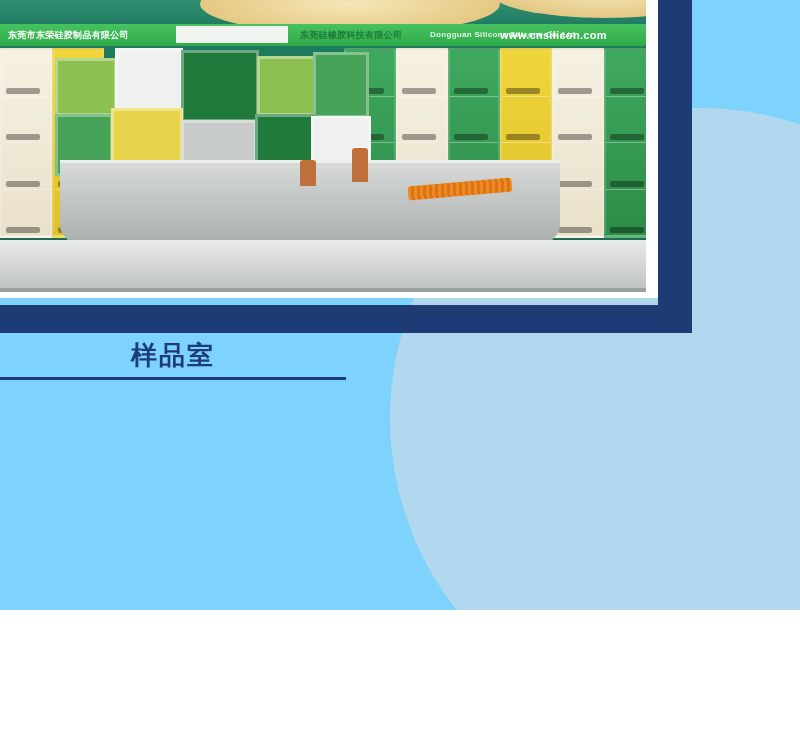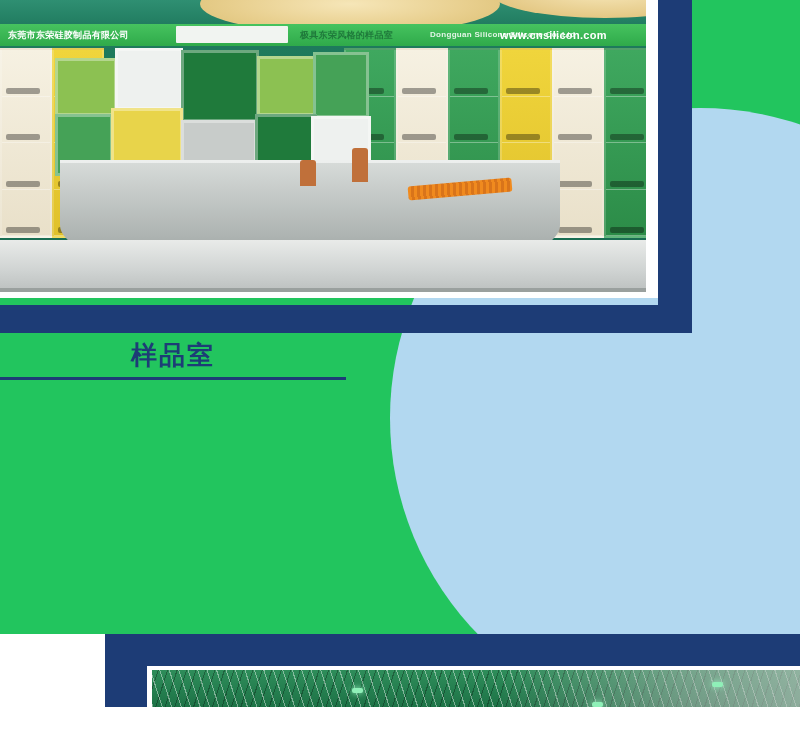--- a/index.html
+++ b/index.html
@@ -7,23 +7,23 @@
     padding: 0;
     background: #ffffff;
   }
   body {
     font-family: "Liberation Sans", "DejaVu Sans", sans-serif;
   }
 
   #page {
     position: relative;
     width: 800px;
-    height: 707px;
+    height: 610px;
     overflow: hidden;
-    background: #22c55e;
+    background: #7dd3fc;
   }
 
   
   .blue-circle {
     position: absolute;
     left: 390px;
     top: 108px;
     width: 620px;
     height: 620px;
     border-radius: 50%;
@@ -313,21 +313,21 @@
   <div class="hero-photo-frame">
     <div class="hero-photo">
 
       <div class="sr-ceiling">
         <div class="sr-ceiling-light"></div>
         <div class="sr-ceiling-light2"></div>
       </div>
 
       <div class="sr-signband">
         <span class="sr-sign-label" style="left:8px;">东莞市东荣硅胶制品有限公司</span>
-        <span class="sr-sign-label" style="left:300px; color:#1f7a3b;">极具东荣风格的样品室</span>
+        <span class="sr-sign-label" style="left:300px; color:#1f7a3b;">东莞硅橡胶科技有限公司</span>
         <span class="sr-sign-label" style="left:430px; font-size:8px; opacity:.85;">Dongguan Silicone Silicone Co.,Ltd</span>
         <span class="sr-sign-label" style="left:500px; font-size:11px; ">www.cnsilicon.com</span>
       </div>
       <div class="sr-sign-white" style="left:176px; width:112px;"></div>
 
       <div class="sr-wall"></div>
 
       <div class="sr-shelf-col col-cream" style="left:0px;">
           <div class="row"></div>
           <div class="row"></div>

